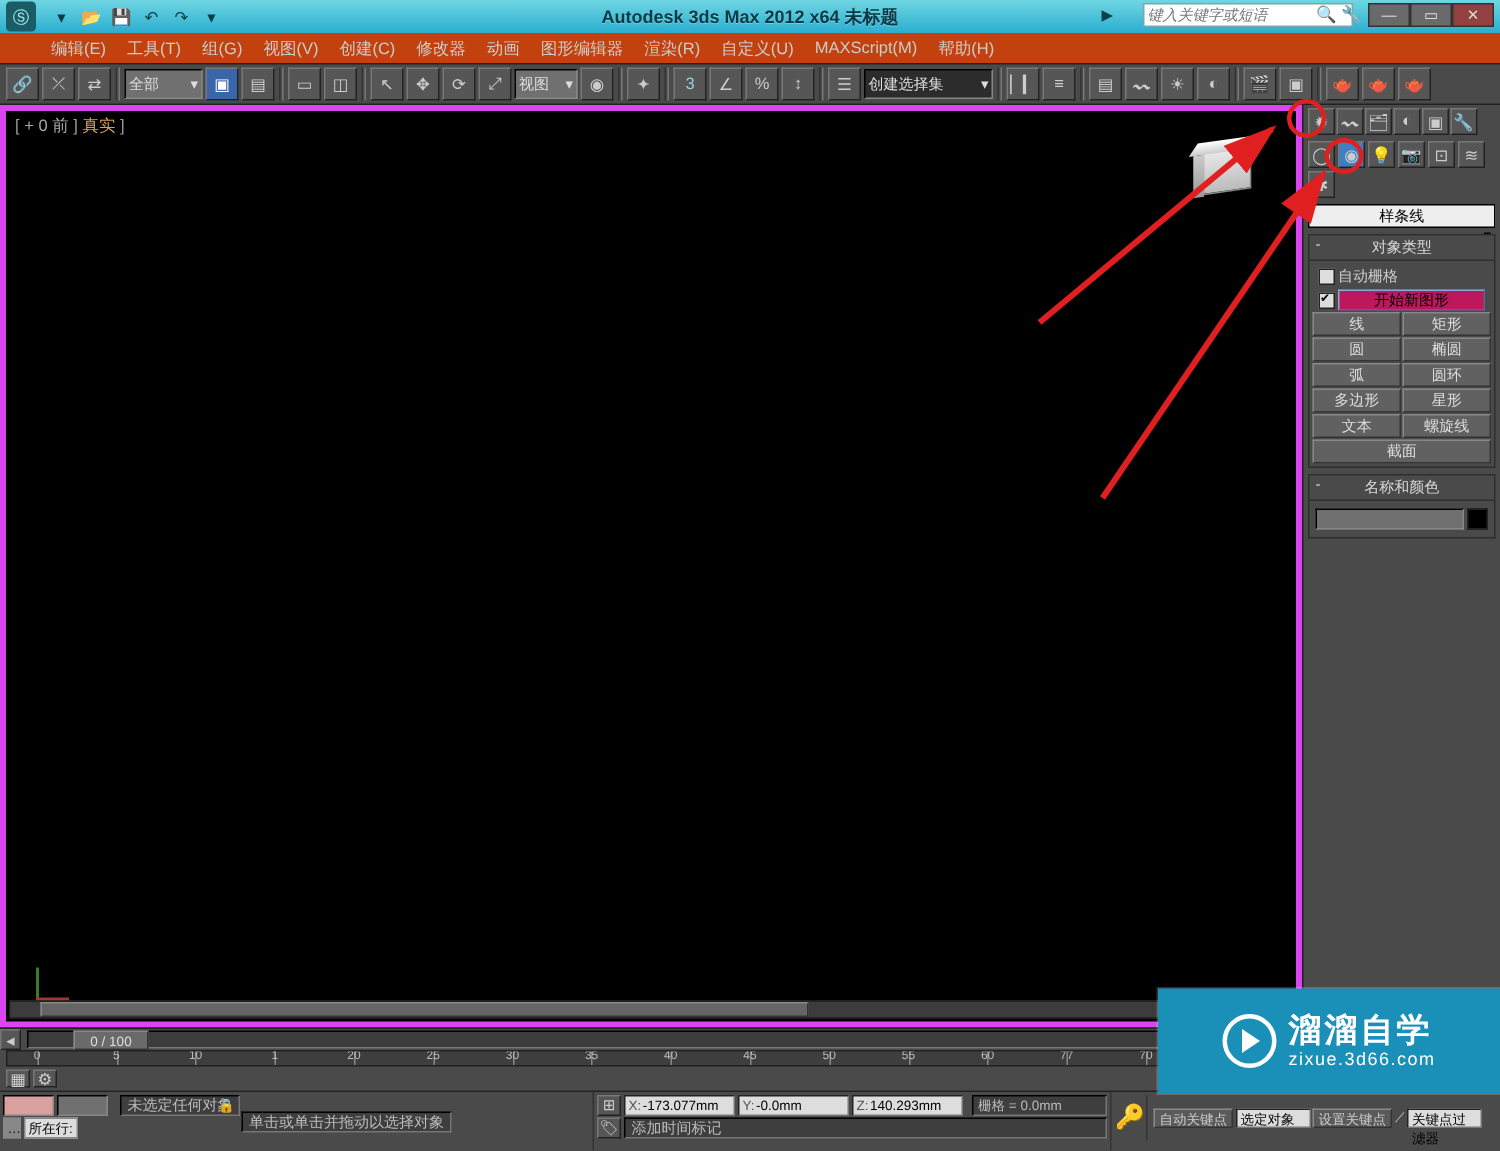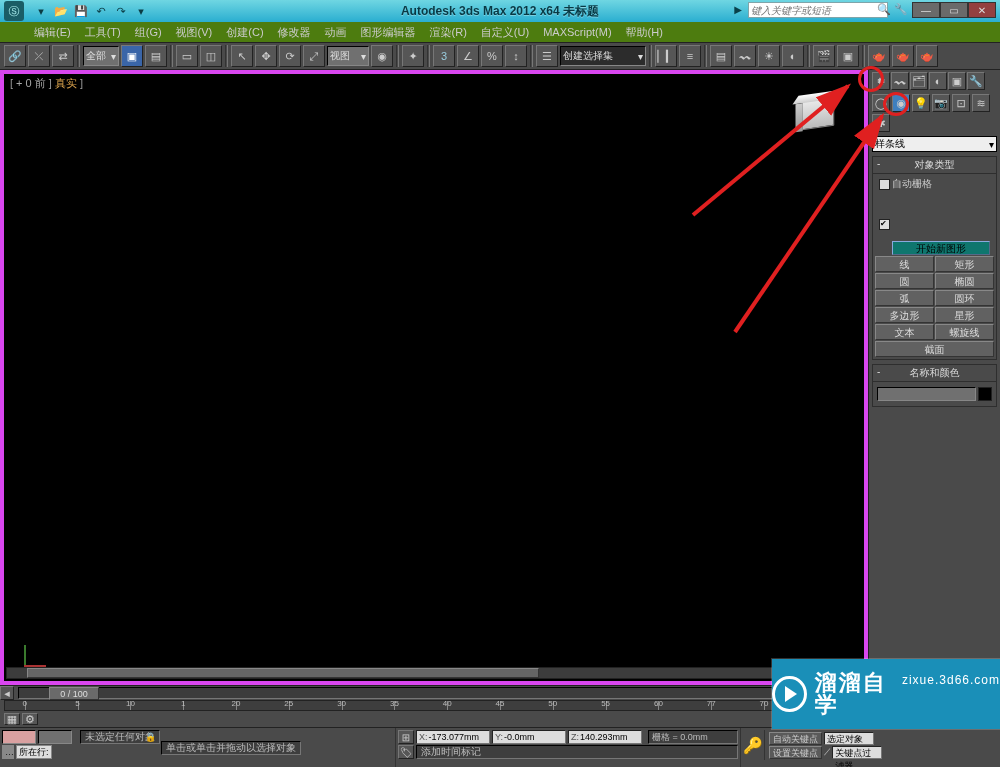--- a/index.html
+++ b/index.html
@@ -5,27 +5,27 @@
   * { box-sizing: border-box; margin: 0; padding: 0; font-family: "Microsoft YaHei", Arial, sans-serif; }
   html, body { width: 1000px; height: 767px; overflow: hidden; background: #5a5a5a; }
   .root { position: relative; width: 1000px; height: 767px; background: #5a5a5a; }
 
   
   .titlebar { height: 22px; background: linear-gradient(#6fd6e2,#2aaed0); display:flex; align-items:center; position:relative; }
   .app-icon { width:20px;height:20px;background:#1a5d66;border-radius:3px;margin:1px 4px;display:flex;align-items:center;justify-content:center;color:#aee; font-size:11px; }
   .qat { display:flex; gap:2px; margin-left:4px;}
   .qat .tbtn { width:18px;height:16px;background:transparent;border:none;display:flex;align-items:center;justify-content:center;color:#0a3b44;font-size:11px;}
   .title-text { position:absolute; left:50%; transform:translateX(-50%); color:#083944; font-size:12px; font-weight:bold; text-shadow:0 1px 0 rgba(255,255,255,.3);}
-  .search-box { position:absolute; right:112px; top:2px; width:140px;height:16px;background:#fff;color:#777;font-size:10px;border:1px solid #7fa5aa;padding:0 2px; font-style:italic;}
+  .search-box { position:absolute; right:98px; top:2px; width:140px;height:16px;background:#fff;color:#777;font-size:10px;border:1px solid #7fa5aa;padding:0 2px; font-style:italic;}
   .window-controls { position:absolute; right:4px; top:2px; display:flex; gap:0;}
   .window-controls div{ width:28px;height:16px;background:#6a6a6a;border:1px solid #333;color:#ddd;display:flex;align-items:center;justify-content:center;font-size:10px;}
   .window-controls .close{ background:#934040;}
 
   
-  .menubar { height:20px; background:#4d7c0f; display:flex; align-items:center; padding-left:28px; gap:2px; }
+  .menubar { height:20px; background:#c2410c; display:flex; align-items:center; padding-left:28px; gap:2px; }
   .menu-item { color:#ccc; font-size:11px; padding:2px 6px; cursor:default;}
 
   
   .toolbar { height:28px; background:#4a4a4a; border-top:1px solid #222;border-bottom:1px solid #222; display:flex; align-items:center; padding:0 4px; gap:2px; }
   .tbtn { width:22px;height:22px;background:#565656;border:1px outset #777;display:flex;align-items:center;justify-content:center;color:#ccc;font-size:11px;cursor:default;}
   .sep{ width:3px; height:22px; border-left:1px solid #333; border-right:1px solid #777; margin:0 1px;}
   .combo { height:20px;background:#707070;border:1px inset #333;color:#ddd;font-size:10px;padding:0 2px;display:flex;align-items:center;}
   .combo .arrow{margin-left:auto;}
 
   
@@ -39,29 +39,29 @@
   .viewcube .cube::before{content:"";position:absolute;left:-8px;top:4px;width:8px;height:28px;background:linear-gradient(#ccc,#999);}
   .viewcube .cube::after{content:"";position:absolute;left:-8px;top:-4px;width:44px;height:8px;background:linear-gradient(#fff,#ccc);transform:skewX(-40deg);}
   .axis-gizmo{ position:absolute; left:16px; bottom:10px; width:30px;height:30px;}
   .axis-gizmo .y{position:absolute;left:4px;bottom:4px;width:2px;height:22px;background:#3a7a2d;}
   .axis-gizmo .x{position:absolute;left:4px;bottom:4px;width:22px;height:2px;background:#a33;}
 
   
   .cmdpanel{ width:132px; background:#4a4a4a; border-left:1px solid #222; display:flex; flex-direction:column; font-size:10px; color:#ccc;}
   .sub-tabs{ display:flex; flex-wrap:wrap; padding:2px 3px; gap:2px;}
   .sub-tabs .tbtn{ width:18px;height:18px;}
-  .cmd-combo{ margin:2px 3px; height:16px; background:#eee; border:1px solid #000; color:#000; font-size:10px; display:flex;align-items:center;padding:0 2px;}
+  .cmd-combo{ margin:2px 3px; height:16px; background:#eee; border:1px solid #000; color:#000; font-size:10px; display:flex;align-items:center;padding:0 2px;flex-direction:column;}
   .cmd-combo .arrow{margin-left:auto;color:#000;}
   .rollout-head{ background:#4a4a4a; border:1px solid #2e2e2e; margin:2px 3px 0 3px; text-align:center; color:#d9d9d9; font-size:10px; padding:1px 0; position:relative;}
   .rollout-head::before{content:"-";position:absolute;left:4px;}
   .rollout-body{ margin:0 3px 2px 3px; border:1px solid #2e2e2e; border-top:none; padding:2px;}
   .chk-row{ display:flex;align-items:center;gap:2px;padding:1px 4px;}
   .chk{width:11px;height:11px;background:#ddd;border:1px solid #222;display:inline-block;}
   .chk.checked::after{content:"✔";color:#000;font-size:8px;position:relative;top:-3px;left:0px;}
-  .bluebtn{ background:#0f766e;border:1px outset #89a9dd;color:#000;text-align:center;font-size:10px;padding:0 2px;height:14px;line-height:13px;flex:1;margin-top:48px;}
+  .bluebtn{ background:#be185d;border:1px outset #89a9dd;color:#000;text-align:center;font-size:10px;padding:0 2px;height:14px;line-height:13px;flex:1;}
   .btn-grid{ display:grid;grid-template-columns:1fr 1fr; gap:1px; }
   .btn-grid .pbtn{ background:#616161;border:1px outset #888;color:#ddd;text-align:center;font-size:10px;height:16px;line-height:15px;}
   .btn-grid .pbtn.full{ grid-column:1/3;}
   .name-row{ display:flex;gap:2px;padding:3px 2px;}
   .name-input{ flex:1;height:14px;background:#707070;border:1px inset #333;}
   .colorsw{ width:14px;height:14px;background:#000;border:1px solid #222;}
 
   
   .cmdpanel-topicons{ display:flex; gap:1px; padding:2px 3px;}
   .cmdpanel-topicons .tbtn{ width:18px;height:18px;}
@@ -93,21 +93,21 @@
   .status-timectl{ width:260px;display:flex;flex-direction:column;gap:1px;padding:2px; border-left:1px solid #333;}
   .tc-row{display:flex;gap:2px;align-items:center;}
   .tc-label{font-size:9px;color:#ccc;}
   .tc-field{ width:50px;height:13px;background:#ddd;border:1px inset #777;color:#000;font-size:9px;padding:0 2px;}
   .key-icon{ width:22px;height:30px;display:flex;align-items:center;justify-content:center;color:#aaa;font-size:16px;border-right:1px solid #333;margin-right:2px;}
 
   
   .watermark{ position:absolute; right:0; bottom:38px; width:228px; height:70px; background:#1a8fb8; display:flex;align-items:center;justify-content:center;gap:8px;color:#fff;box-shadow:0 0 0 1px rgba(255,255,255,.2);}
   .watermark .play{ width:36px;height:36px;border:3px solid #fff;border-radius:50%;display:flex;align-items:center;justify-content:center;}
   .watermark .play::after{content:"";border-left:12px solid #fff;border-top:8px solid transparent;border-bottom:8px solid transparent;margin-left:3px;}
-  .watermark .txt{display:flex;line-height:1;}
+  .watermark .txt{display:flex;flex-direction:column;line-height:1;}
   .watermark .txt .cn{font-size:22px;font-weight:bold;letter-spacing:2px;}
   .watermark .txt .en{font-size:12px;letter-spacing:1px;margin-top:2px;}
 
   
   .anno{ position:absolute; pointer-events:none; z-index:200; }
   .circle{ position:absolute; border:3px solid #e02020; border-radius:50%; }
 
   
   .hscroll{ position:absolute; left:2px; right:2px; bottom:2px; height:12px; background:#3c3c3c;border:1px solid #222;}
   .hscroll .thumb{ position:absolute; left:20px;width:60%;height:100%;background:#656565;border:1px outset #888;}
@@ -156,21 +156,21 @@
     <div class="menu-item">自定义(U)</div>
     <div class="menu-item">MAXScript(M)</div>
     <div class="menu-item">帮助(H)</div>
   </div>
 
   <div class="toolbar">
     <div class="tbtn">🔗</div>
     <div class="tbtn">⤫</div>
     <div class="tbtn">⇄</div>
     <div class="sep"></div>
-    <div class="combo" style="width:36px;">
+    <div class="combo" style="width:52px;">
         <span>全部</span>
         <span class="arrow">▾</span>
       </div>
     <div class="tbtn" style="background:#3a65a8;color:#fff;">▣</div>
     <div class="tbtn">▤</div>
     <div class="sep"></div>
     <div class="tbtn">▭</div>
     <div class="tbtn">◫</div>
     <div class="sep"></div>
     <div class="tbtn">↖</div>
@@ -387,21 +387,21 @@
        <div class="coord-row">
          <div class="coord-btn">🏷</div>
          <div class="statline" style="flex:1;height:14px;">
             <span>添加时间标记</span>
           </div>
        </div>
     </div>
     <div class="status-timectl">
       <div class="tc-row">
         <div class="key-icon">🔑</div>
-        <div style="display:flex;flex-direction:column;gap:1px;">
+        <div style="display:flex;gap:1px;">
           <div class="tc-row">
             <span class="tc-label" style="background:#5a5a5a;border:1px outset #888;padding:0 3px;height:13px;">自动关键点</span>
             <div class="tc-field"><span>选定对象</span></div>
           </div>
           <div class="tc-row">
             <span class="tc-label" style="background:#5a5a5a;border:1px outset #888;padding:0 3px;height:13px;">设置关键点</span>
             <span style="font-size:9px;">⟋</span>
             <div class="tc-field"><span>关键点过滤器</span></div>
           </div>
         </div>

